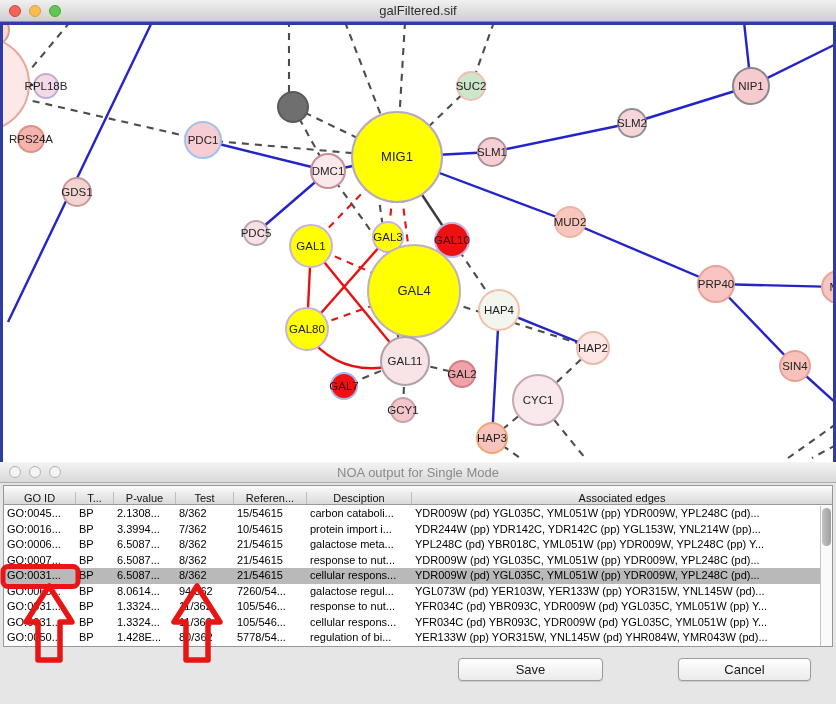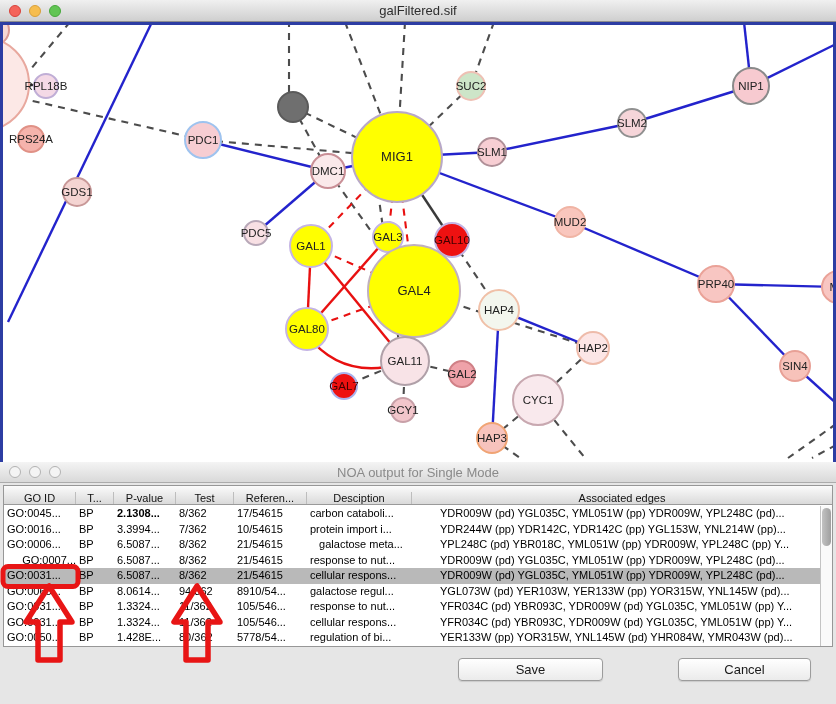--- a/index.html
+++ b/index.html
@@ -33,21 +33,21 @@
                background:#fff; border:1px solid #979797; }
   .thead { display:flex; height:19px; background:linear-gradient(#fbfbfb,#dadada);
            border-bottom:1px solid #9a9a9a; font-size:11px; color:#111;align-items:flex-end; }
   .th { border-right:1px solid #bdbdbd; display:flex; align-items:center;
         justify-content:center; overflow:hidden; white-space:nowrap; flex:none; }
   .th:last-child { flex:1; border-right:none; }
   .tbody { position:absolute; left:0; top:20px; right:12px; bottom:0; overflow:hidden; }
   .tr { display:flex; height:15.5px; font-size:11px; color:#000; background:#fff; }
   .tr.selected { background:#b9b9b9; }
   .td { padding:1px 0 0 3px; white-space:nowrap; overflow:hidden; flex:none; }
-  .td:last-child { flex:1;margin-left:25px; }
+  .td:last-child { flex:1; }
   .vscroll { position:absolute; right:0; top:20px; bottom:0; width:12px;
              background:#fafafa; border-left:1px solid #c4c4c4; }
   .vthumb { position:absolute; left:1px; top:2px; width:9px; height:38px;
             background:linear-gradient(90deg,#c2c2c2,#9f9f9f); border-radius:5px; }
   .mac-btn { position:absolute; height:23px; border:1px solid #9c9c9c; border-radius:4px;
              background:linear-gradient(#ffffff,#ebebeb); font-size:13px; color:#1a1a1a;
              font-family:"Liberation Sans", sans-serif;
              box-shadow:0 1px 1px rgba(0,0,0,0.12); }
   #annotations { position:absolute; left:0; top:0; width:836px; height:704px;
                  pointer-events:none; z-index:60; }
@@ -196,46 +196,46 @@
         <div class="th" style="width: 62px;">P-value</div>
         <div class="th" style="width: 58px;">Test</div>
         <div class="th" style="width: 73px;">Referen...</div>
         <div class="th" style="width: 105px; margin-top: 40px;">Desciption</div>
         <div class="th">Associated edges</div>
       </div>
     <div class="tbody" id="tbody">
         <div class="tr">
           <div class="td" style="width: 72px;">GO:0045...</div>
           <div class="td" style="width: 38px;">BP</div>
-          <div class="td" style="width: 62px; font-weight: bold;">2.1308...</div>
+          <div class="td" style="width: 62px;">2.1308...</div>
           <div class="td" style="width: 58px;">8/362</div>
-          <div class="td" style="width: 73px;">17/54615</div>
+          <div class="td" style="width: 73px;">15/54615</div>
           <div class="td" style="width: 105px;">carbon cataboli...</div>
           <div class="td">YDR009W (pd) YGL035C, YML051W (pp) YDR009W, YPL248C (pd)...</div>
         </div>
         <div class="tr">
           <div class="td" style="width: 72px;">GO:0016...</div>
           <div class="td" style="width: 38px;">BP</div>
           <div class="td" style="width: 62px;">3.3994...</div>
           <div class="td" style="width: 58px;">7/362</div>
           <div class="td" style="width: 73px;">10/54615</div>
           <div class="td" style="width: 105px;">protein import i...</div>
           <div class="td">YDR244W (pp) YDR142C, YDR142C (pp) YGL153W, YNL214W (pp)...</div>
         </div>
         <div class="tr">
           <div class="td" style="width: 72px;">GO:0006...</div>
           <div class="td" style="width: 38px;">BP</div>
           <div class="td" style="width: 62px;">6.5087...</div>
           <div class="td" style="width: 58px;">8/362</div>
           <div class="td" style="width: 73px;">21/54615</div>
-          <div class="td" style="width: 105px; text-align: center;">galactose meta...</div>
+          <div class="td" style="width: 105px;">galactose meta...</div>
           <div class="td">YPL248C (pd) YBR018C, YML051W (pp) YDR009W, YPL248C (pp) Y...</div>
         </div>
         <div class="tr">
-          <div class="td" style="width: 72px; text-align: right;">GO:0007...</div>
+          <div class="td" style="width: 72px;">GO:0007...</div>
           <div class="td" style="width: 38px;">BP</div>
           <div class="td" style="width: 62px;">6.5087...</div>
           <div class="td" style="width: 58px;">8/362</div>
           <div class="td" style="width: 73px;">21/54615</div>
           <div class="td" style="width: 105px;">response to nut...</div>
           <div class="td">YDR009W (pd) YGL035C, YML051W (pp) YDR009W, YPL248C (pd)...</div>
         </div>
         <div class="tr selected">
           <div class="td" style="width: 72px;">GO:0031...</div>
           <div class="td" style="width: 38px;">BP</div>
@@ -243,21 +243,21 @@
           <div class="td" style="width: 58px;">8/362</div>
           <div class="td" style="width: 73px;">21/54615</div>
           <div class="td" style="width: 105px;">cellular respons...</div>
           <div class="td">YDR009W (pd) YGL035C, YML051W (pp) YDR009W, YPL248C (pd)...</div>
         </div>
         <div class="tr">
           <div class="td" style="width: 72px;">GO:0065...</div>
           <div class="td" style="width: 38px;">BP</div>
           <div class="td" style="width: 62px;">8.0614...</div>
           <div class="td" style="width: 58px;">94/362</div>
-          <div class="td" style="width: 73px;">8910/54...</div>
+          <div class="td" style="width: 73px;">7260/54...</div>
           <div class="td" style="width: 105px;">galactose regul...</div>
           <div class="td">YGL073W (pd) YER103W, YER133W (pp) YOR315W, YNL145W (pd)...</div>
         </div>
         <div class="tr">
           <div class="td" style="width: 72px;">GO:0031...</div>
           <div class="td" style="width: 38px;">BP</div>
           <div class="td" style="width: 62px;">1.3324...</div>
           <div class="td" style="width: 58px;">11/362</div>
           <div class="td" style="width: 73px;">105/546...</div>
           <div class="td" style="width: 105px;">response to nut...</div>

